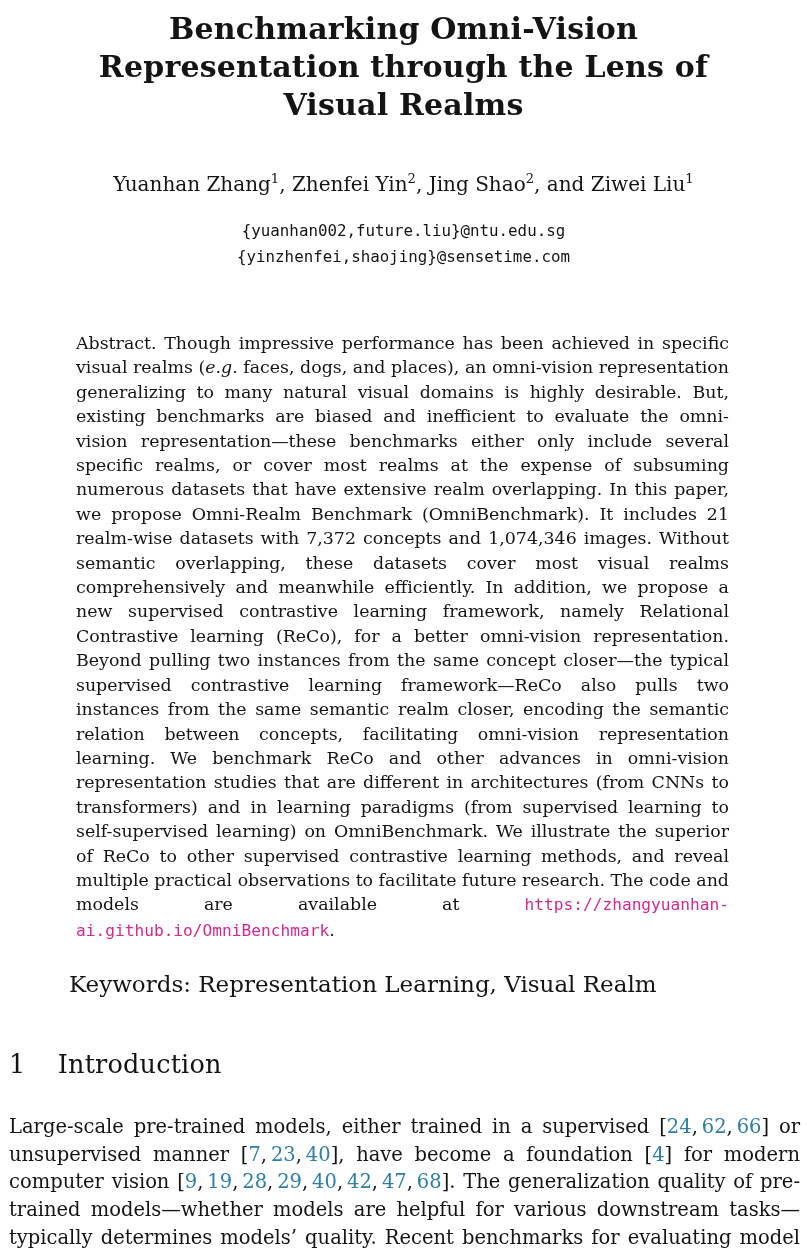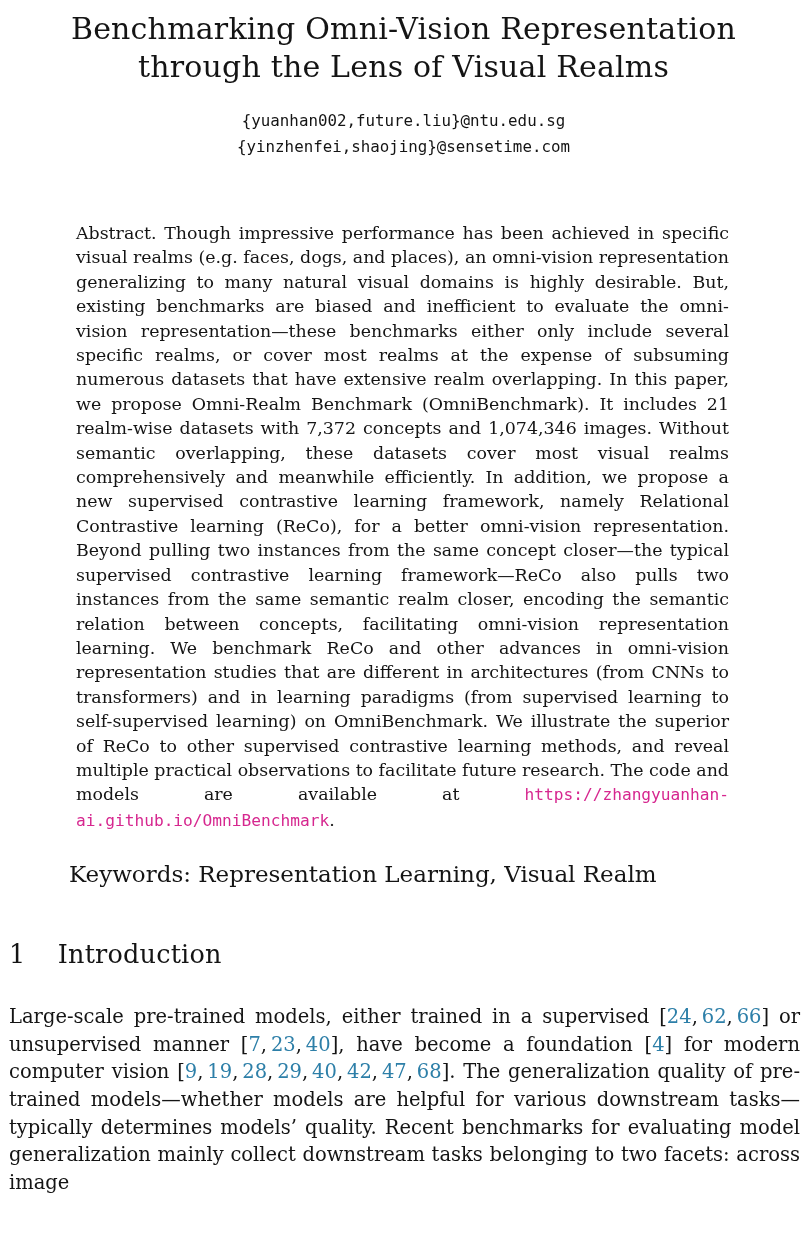--- a/index.html
+++ b/index.html
@@ -11,21 +11,21 @@
     width:807px;height:1253px;
     background:#ffffff;
     color:#141414;
     font-family:"DejaVu Serif", serif;
     overflow:hidden;
   }
   .page{padding-top:6px;}
   .title{
     font-size:30px;
     line-height:38px;
-    font-weight:400;
+    font-weight:700;
     text-align:center;
     max-width:720px;
     margin:4px auto 0;
     letter-spacing:0.2px;
   }
   .authors{
     text-align:center;
     font-size:20px;
     margin-top:48px;
   }
@@ -54,32 +54,33 @@
   .sec-num{margin-right:24px;}
   .intro{
     margin:34px 7px 0 9px;
     font-size:19.5px;
     line-height:27.6px;
     text-align:justify;
   }
   p{margin-block-start:0;margin-block-end:0;}
   sup{font-size:66%;line-height:0;}
   .seg-b{font-weight:400;}
-  .seg-i{}
+  .seg-i{font-style:italic;}
   .seg-mono{font-family:"DejaVu Sans Mono", monospace;font-size:93%;}
   .seg-url{font-family:"DejaVu Sans Mono", monospace;font-size:93%;color:var(--url);}
   .seg-cite{color:var(--cite);}
 </style>
 </head>
 <body>
 
 <div class="page">
 
   <h1 class="title">Benchmarking Omni-Vision Representation through the Lens of Visual Realms</h1>
 
+  <div class="authors"><span>Yuanhan Zhang</span><sup class="seg-sup">1</sup><span>, Zhenfei Yin</span><sup class="seg-sup">2</sup><span>, Jing Shao</span><sup class="seg-sup">2</sup><span>, and Ziwei Liu</span><sup class="seg-sup">1</sup></div>
 
   <div class="affiliations">
     <div class="affil-line"><span class="seg-mono">{yuanhan002,future.liu}@ntu.edu.sg</span></div>
     <div class="affil-line"><span class="seg-mono">{yinzhenfei,shaojing}@sensetime.com</span></div>
   </div>
 
   <p class="abstract"><span class="seg-b">Abstract. </span><span>Though impressive performance has been achieved in specific visual realms (</span><span class="seg-i">e.g.</span><span> faces, dogs, and places), an omni-vision representation generalizing to many natural visual domains is highly desirable. But, existing benchmarks are biased and inefficient to evaluate the omni-vision representation—these benchmarks either only include several specific realms, or cover most realms at the expense of subsuming numerous datasets that have extensive realm overlapping. In this paper, we propose Omni-Realm Benchmark (</span><span class="seg-b">OmniBenchmark</span><span>). It includes 21 realm-wise datasets with 7,372 concepts and 1,074,346 images. Without semantic overlapping, these datasets cover most visual realms comprehensively and meanwhile efficiently. In addition, we propose a new supervised contrastive learning framework, namely </span><span class="seg-b">Re</span><span>lational </span><span class="seg-b">Co</span><span>ntrastive learning (</span><span class="seg-b">ReCo</span><span>), for a better omni-vision representation. Beyond pulling two instances from the same concept closer—the typical supervised contrastive learning framework—ReCo also pulls two instances from the same semantic realm closer, encoding the semantic relation between concepts, facilitating omni-vision representation learning. We benchmark ReCo and other advances in omni-vision representation studies that are different in architectures (from CNNs to transformers) and in learning paradigms (from supervised learning to self-supervised learning) on OmniBenchmark. We illustrate the superior of ReCo to other supervised contrastive learning methods, and reveal multiple practical observations to facilitate future research. The code and models are available at </span><span class="seg-url">https://zhangyuanhan-ai.github.io/OmniBenchmark</span><span>.</span></p>
 
   <p class="keywords"><span class="seg-b">Keywords: </span><span>Representation Learning, Visual Realm</span></p>
 

